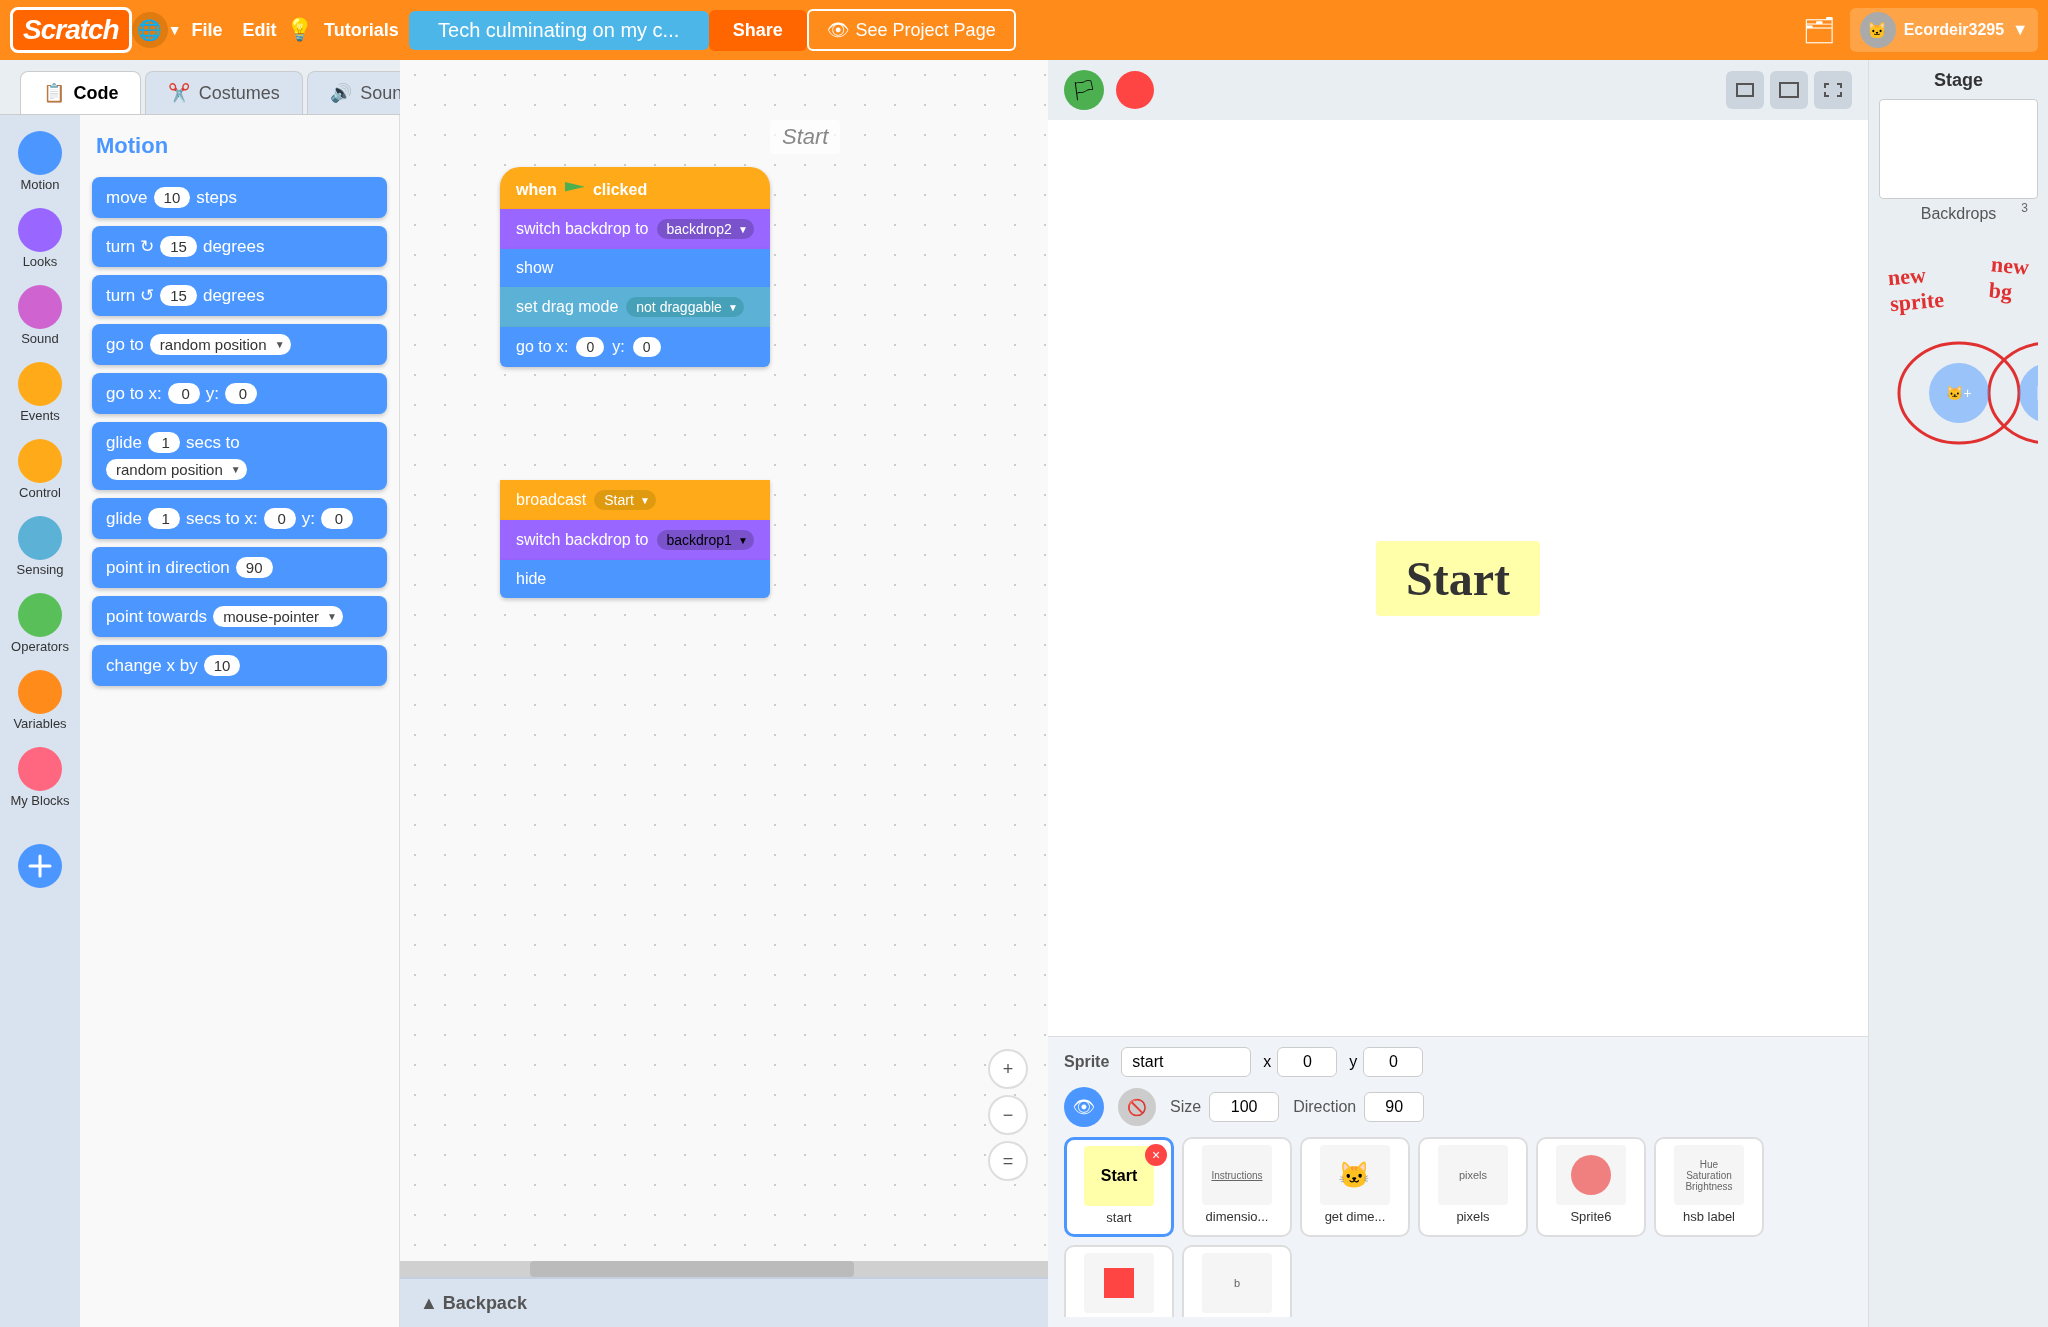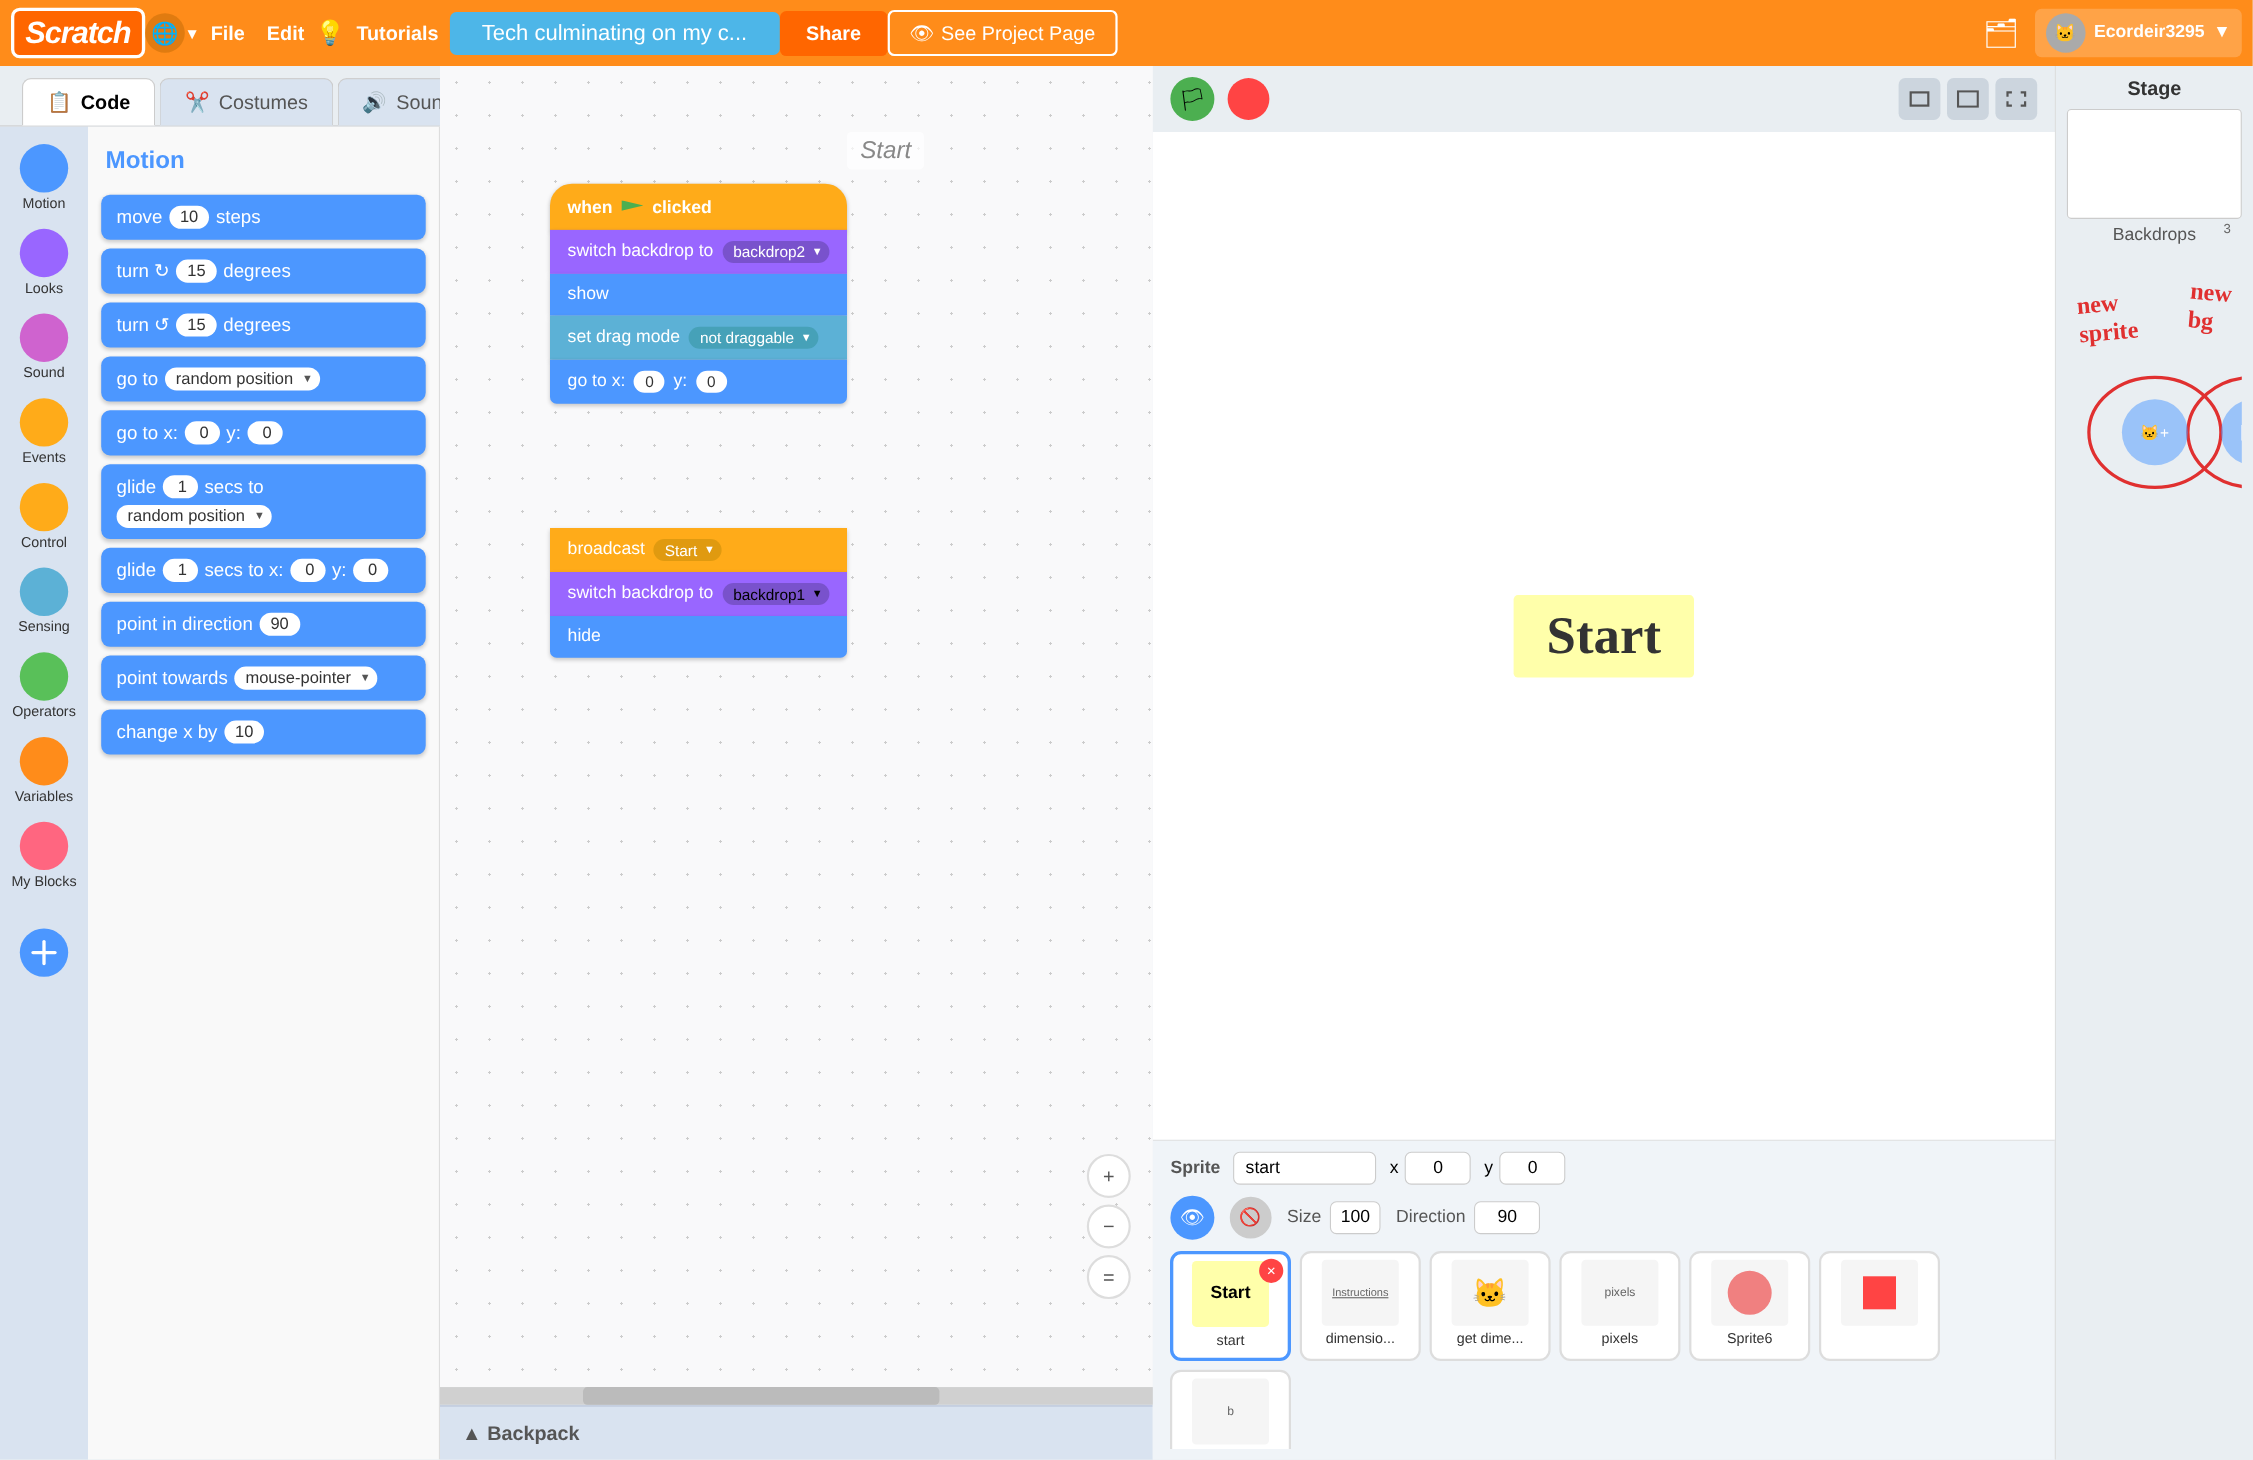--- a/index.html
+++ b/index.html
@@ -122,21 +122,21 @@
       font-size: 48px; font-weight: 700; color: #333; background: #ffffaa; padding: 10px 30px; border-radius: 4px; font-family: serif;
     }
     .sprite-info-row { display: flex; align-items: center; gap: 12px; margin-bottom: 10px; }
     .sprite-label { font-size: 16px; color: #555; font-weight: 600; }
     .sprite-name-input { border: 1px solid #ccc; border-radius: 6px; padding: 5px 10px; font-size: 16px; width: 130px; }
     .sprite-coord { display: flex; align-items: center; gap: 6px; font-size: 16px; }
     .coord-input { border: 1px solid #ccc; border-radius: 6px; padding: 5px 8px; font-size: 16px; width: 60px; text-align: center; }
     .eye-btn { width: 40px; height: 40px; background: #4c97ff; border-radius: 50%; display: flex; align-items: center; justify-content: center; font-size: 18px; color: white; cursor: pointer; }
     .hide-btn { width: 40px; height: 40px; border: 2px solid #ccc; border-radius: 50%; display: flex; align-items: center; justify-content: center; font-size: 18px; color: #aaa; cursor: pointer; }
     .size-row { display: flex; align-items: center; gap: 8px; font-size: 16px; color: #555; }
-    .size-input { border: 1px solid #ccc; border-radius: 6px; padding: 5px 8px; font-size: 16px; width: 46px; text-align: center; }
+    .size-input { border: 1px solid #ccc; border-radius: 6px; padding: 5px 8px; font-size: 16px; width: 70px; text-align: center; }
     .dir-input { border: 1px solid #ccc; border-radius: 6px; padding: 5px 8px; font-size: 16px; width: 60px; text-align: center; }
 
     
     .stage-right { width: 180px; background: #e9eef2; border-left: 1px solid #ddd; display: flex; flex-direction: column; padding: 10px; }
     .stage-label { text-align: center; font-size: 18px; font-weight: 600; color: #333; margin-bottom: 8px; }
     .backdrop-thumb { width: 100%; height: 100px; background: white; border: 1px solid #ccc; border-radius: 4px; display: flex; align-items: center; justify-content: center; }
     .left-sidebar-full { display: flex; }
   </style>
 </head>
 <body>
@@ -446,20 +446,24 @@
           <span style="font-size:13px;color:#333;margin-top:4px;">pixels</span>
         </div>
 
         <div style="background:white;border:2px solid #ddd;border-radius:10px;padding:6px;display:flex;flex-direction:column;align-items:center;cursor:pointer;position:relative;width:110px;min-height:100px;">
           <div style="width:70px;height:60px;background:#f5f5f5;display:flex;align-items:center;justify-content:center;border-radius:4px;">
             <div style="width:40px;height:40px;background:#f08080;border-radius:50%;"></div>
           </div>
           <span style="font-size:13px;color:#333;margin-top:4px;">Sprite6</span>
         </div>
 
+        <div style="background:white;border:2px solid #ddd;border-radius:10px;padding:6px;display:flex;flex-direction:column;align-items:center;cursor:pointer;position:relative;width:110px;min-height:100px;">
+          <div style="width:70px;height:60px;background:#f5f5f5;display:flex;align-items:center;justify-content:center;font-size:10px;color:#666;text-align:center;border-radius:4px;">Hue<br>Saturation<br>Brightness</div>
+          <span style="font-size:13px;color:#333;margin-top:4px;">hsb label</span>
+        </div>
 
         <div style="background:white;border:2px solid #ddd;border-radius:10px;padding:6px;display:flex;flex-direction:column;align-items:center;cursor:pointer;position:relative;width:110px;min-height:100px;">
           <div style="width:70px;height:60px;background:#f5f5f5;display:flex;align-items:center;justify-content:center;border-radius:4px;">
             <div style="width:30px;height:30px;background:#f44;"></div>
           </div>
 
         </div>
 
         <div style="background:white;border:2px solid #ddd;border-radius:10px;padding:6px;display:flex;flex-direction:column;align-items:center;cursor:pointer;position:relative;width:110px;min-height:100px;">
           <div style="width:70px;height:60px;background:#f5f5f5;display:flex;align-items:center;justify-content:center;font-size:11px;color:#666;border-radius:4px;">b</div>

